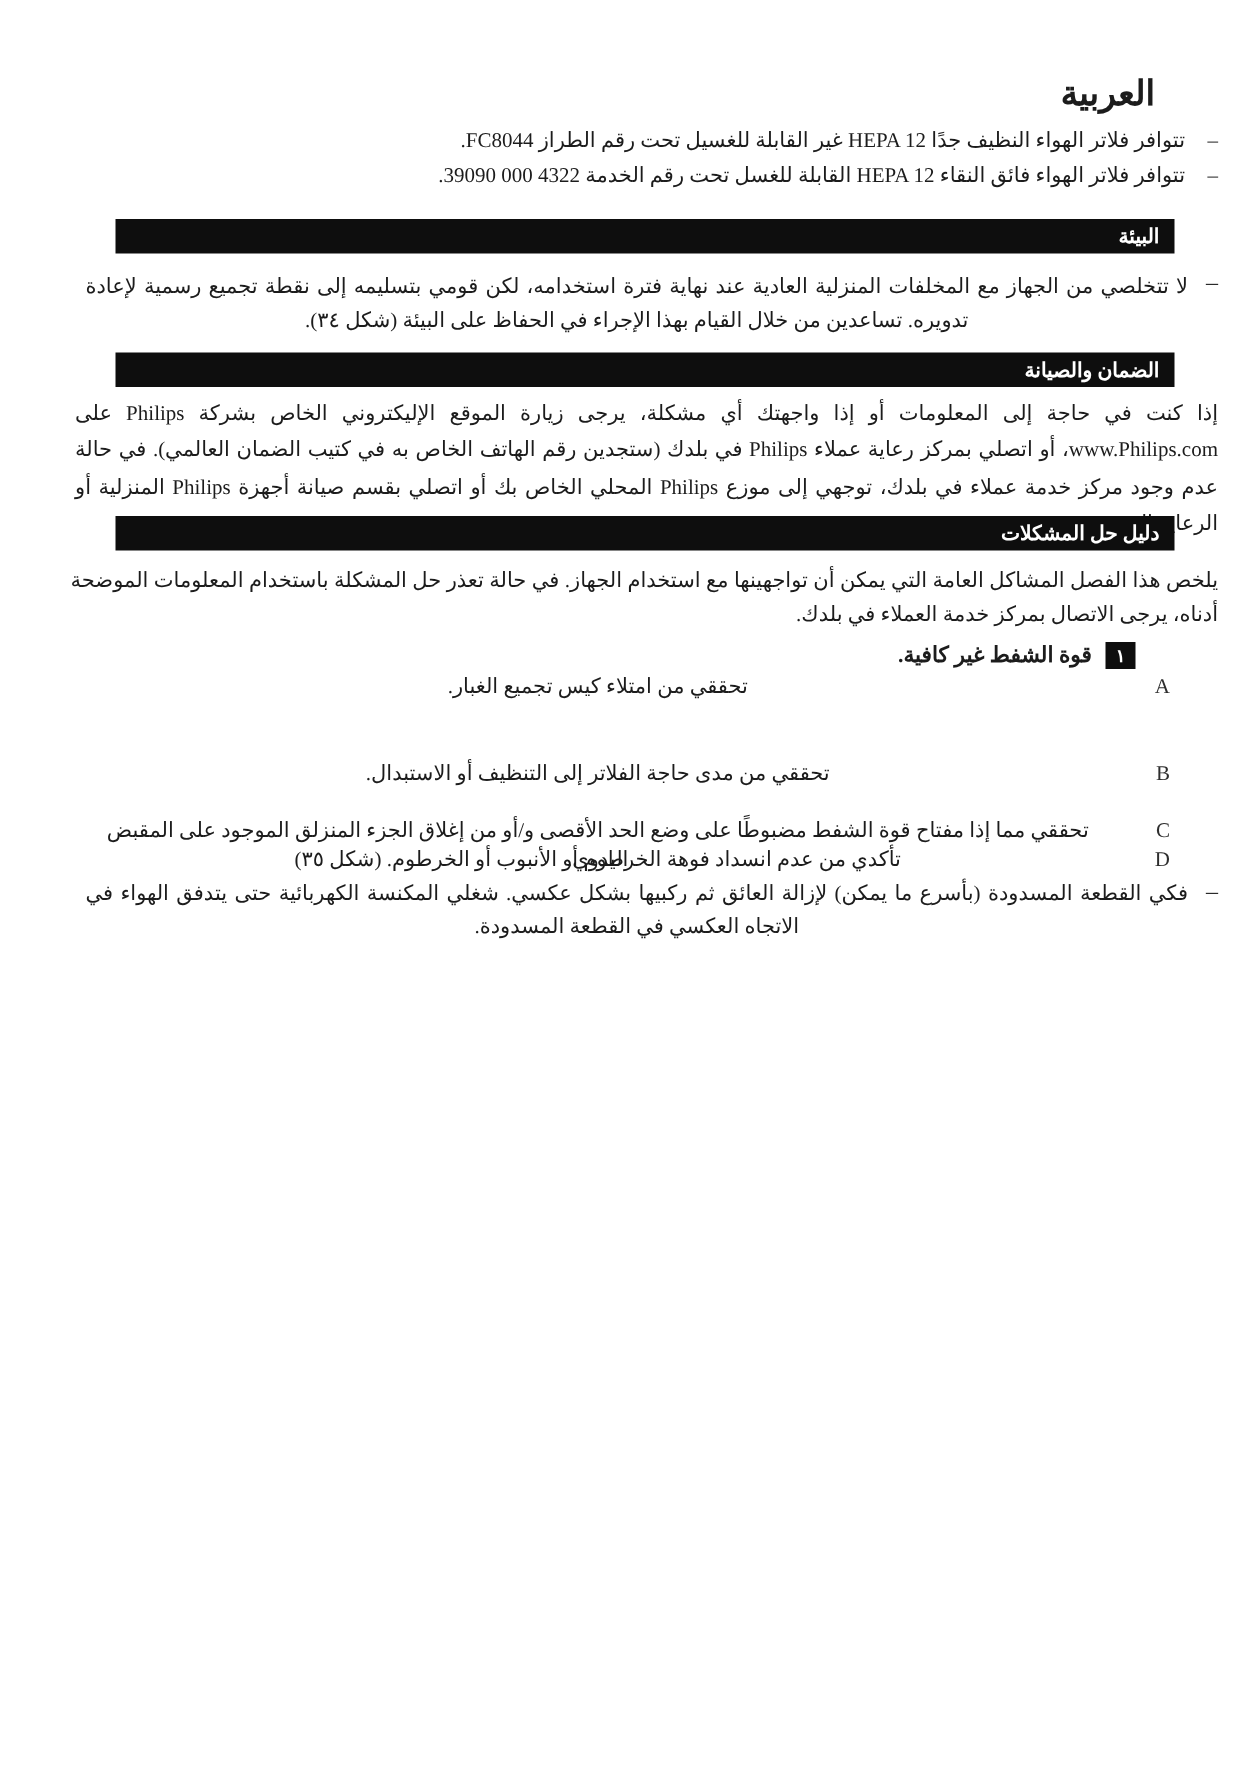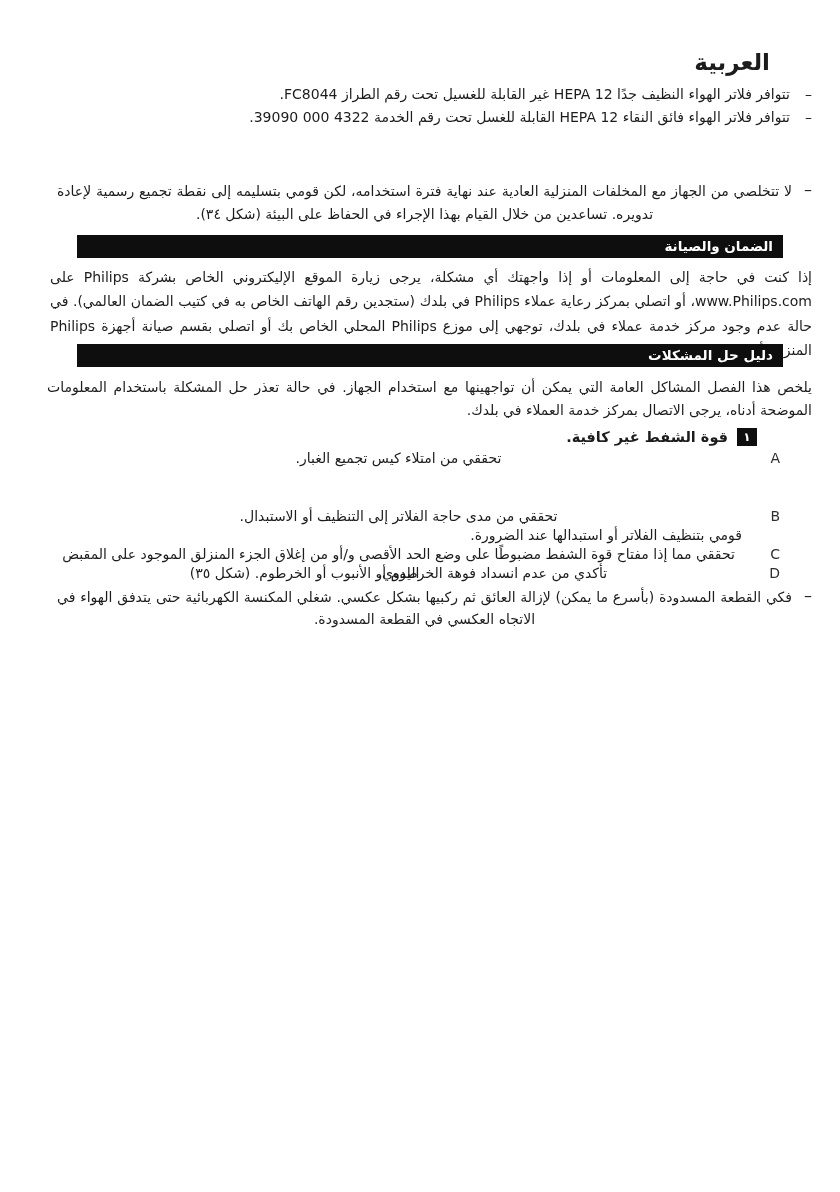--- a/index.html
+++ b/index.html
@@ -2,21 +2,21 @@
 <html lang="ar" dir="rtl" style="--text-color: #1c1c1c; --bar-bg: #0e0e0e; --bar-text: #ffffff;"><head>
 <meta charset="utf-8">
 <style>
   html,body{margin:0;padding:0;background:#ffffff;}
   body{
     width:840px;height:1192px;
     font-family:"DejaVu Sans", sans-serif;
     color:var(--text-color,#1c1c1c);
     -webkit-font-smoothing:antialiased;
   }
-  .page{position:relative;width:840px;height:992px;overflow:hidden;direction:rtl;background:#fff;}
+  .page{position:relative;width:840px;height:992px;overflow:hidden;direction:rtl;background:#fff;font-family:Liberation Serif, serif;}
 
   .page-title{
     position:absolute;top:34px;right:70px;
     font-size:23px;font-weight:bold;letter-spacing:0;
   }
 
   .bullet-list{position:absolute;top:83px;right:28px;left:45px;font-size:14px;line-height:23px;}
   .bullet-row{display:flex;align-items:flex-start;}
   .bullet-dash{flex:0 0 22px;text-align:right;color:#2a2a2a;}
   .bullet-text{flex:1;text-align:right;}
@@ -94,20 +94,21 @@
     <div class="bullet-row">
       <span class="bullet-dash">–</span>
       <span class="bullet-text">تتوافر فلاتر الهواء النظيف جدًا HEPA 12 غير القابلة للغسيل تحت رقم الطراز FC8044.</span>
     </div>
     <div class="bullet-row">
       <span class="bullet-dash">–</span>
       <span class="bullet-text">تتوافر فلاتر الهواء فائق النقاء HEPA 12 القابلة للغسل تحت رقم الخدمة 4322 000 39090.</span>
     </div>
   </div>
 
+  <div class="section-bar bar-env">البيئة</div>
 
   <div class="env-block">
     <span class="bullet-dash">–</span>
     <span class="env-text">لا تتخلصي من الجهاز مع المخلفات المنزلية العادية عند نهاية فترة استخدامه، لكن قومي بتسليمه إلى نقطة تجميع رسمية لإعادة تدويره. تساعدين من خلال القيام بهذا الإجراء في الحفاظ على البيئة (شكل ٣٤).</span>
   </div>
 
   <div class="section-bar bar-warranty">الضمان والصيانة</div>
 
   <div class="warranty-text para">إذا كنت في حاجة إلى المعلومات أو إذا واجهتك أي مشكلة، يرجى زيارة الموقع الإليكتروني الخاص بشركة Philips على www.Philips.com، أو اتصلي بمركز رعاية عملاء Philips في بلدك (ستجدين رقم الهاتف الخاص به في كتيب الضمان العالمي). في حالة عدم وجود مركز خدمة عملاء في بلدك، توجهي إلى موزع Philips المحلي الخاص بك أو اتصلي بقسم صيانة أجهزة Philips المنزلية أو الرعاية الشخصية BV.</div>
 
@@ -124,21 +125,20 @@
     <span class="step-letter">A</span>
     <span class="step-text">تحققي من امتلاء كيس تجميع الغبار.</span>
   </div>
 
 
   <div class="step-row step-b">
     <span class="step-letter">B</span>
     <span class="step-text">تحققي من مدى حاجة الفلاتر إلى التنظيف أو الاستبدال.</span>
   </div>
 
-  <div class="note-b">قومي بتنظيف الفلاتر أو استبدالها عند الضرورة.</div>
 
   <div class="step-row step-c">
     <span class="step-letter">C</span>
     <span class="step-text">تحققي مما إذا مفتاح قوة الشفط مضبوطًا على وضع الحد الأقصى و/أو من إغلاق الجزء المنزلق الموجود على المقبض اليدوي.</span>
   </div>
 
   <div class="step-row step-d">
     <span class="step-letter">D</span>
     <span class="step-text">تأكدي من عدم انسداد فوهة الخرطوم أو الأنبوب أو الخرطوم. (شكل ٣٥)</span>
   </div>

